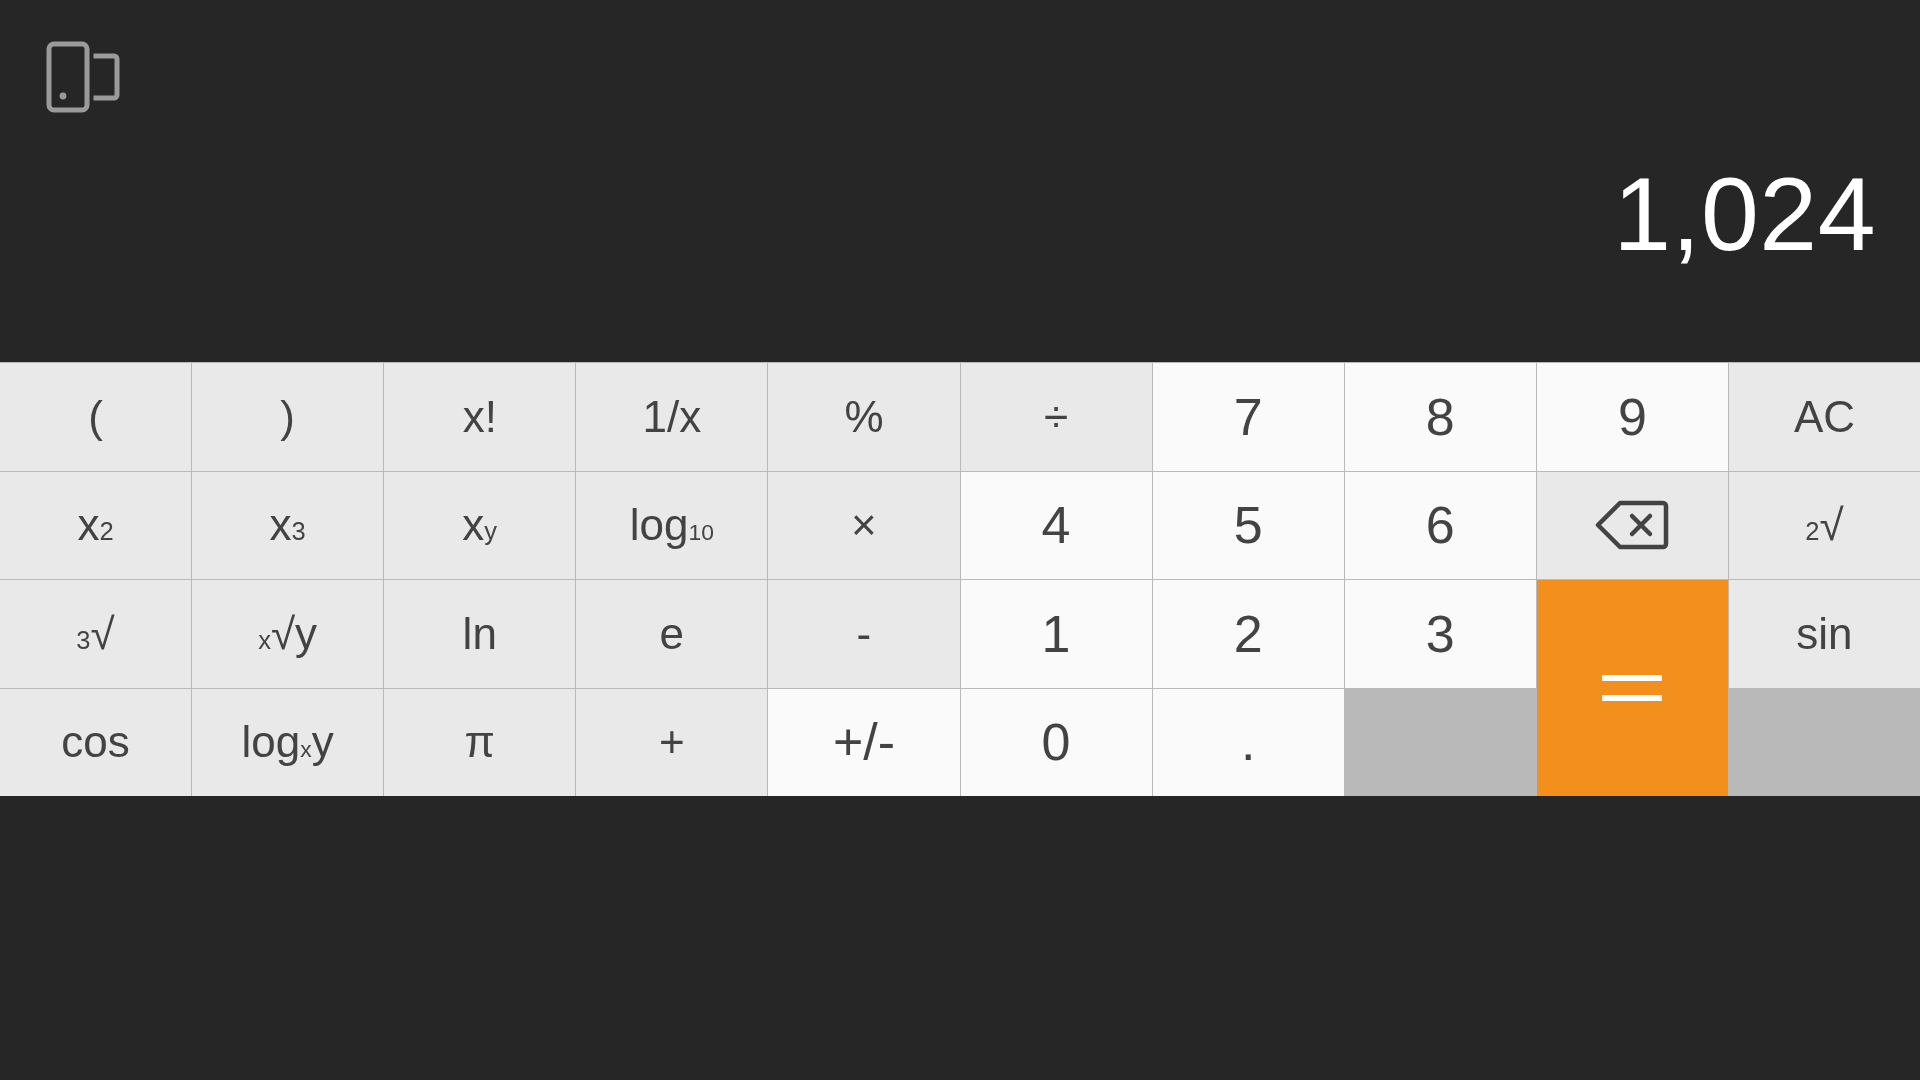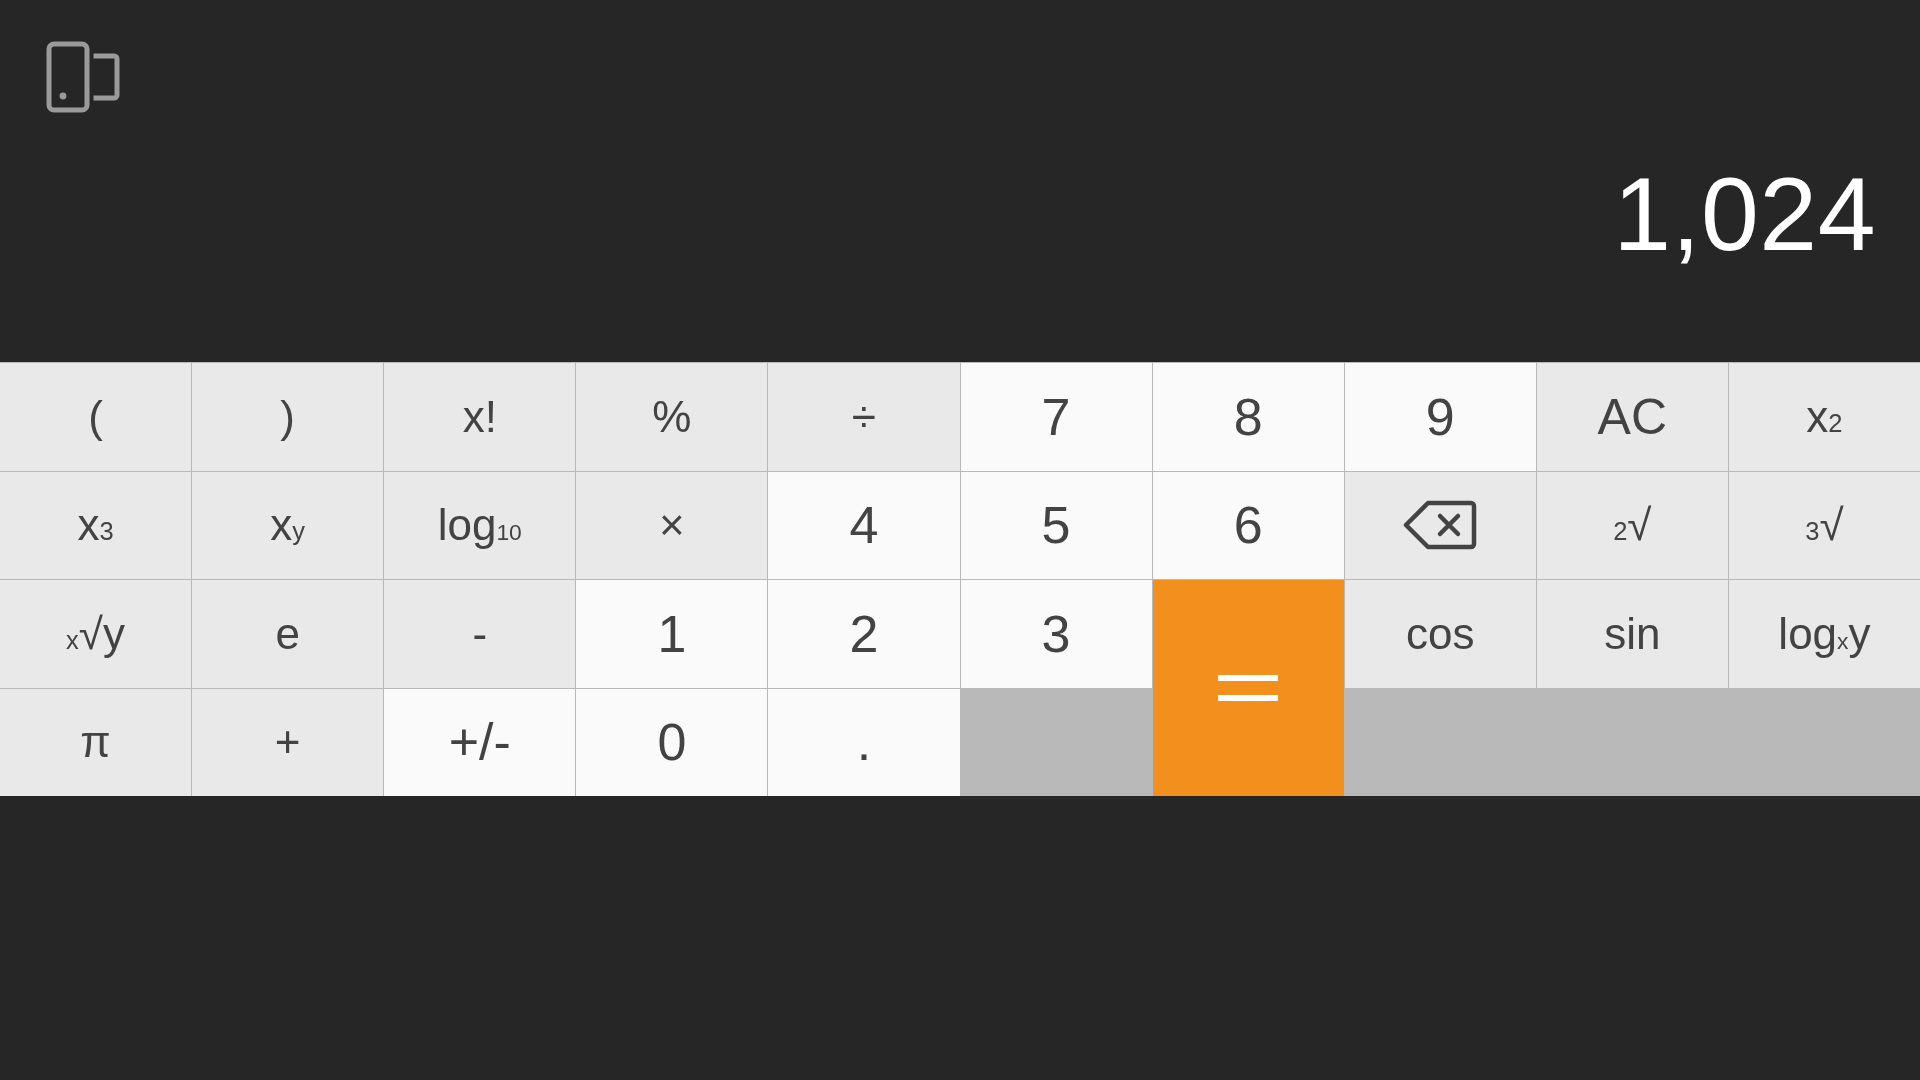--- a/index.html
+++ b/index.html
@@ -70,21 +70,21 @@
     grid-row: span 2;
   }
   .key .lbl {
     display: inline-flex;
     align-items: baseline;
     line-height: 1;
     font-weight: 300;
   }
   .key.num .lbl { font-size: 52px; font-weight: 300; }
   .key.sci .lbl { font-size: 44px; font-weight: 300; }
-  .key.func .lbl { font-size: 50px; font-weight: 300; }
+  .key.func .lbl { font-size: 44px; font-weight: 300; }
 
   sup.sm { font-size: 0.58em; vertical-align: super; line-height: 0; font-weight:300;}
   sub.sm { font-size: 0.52em; vertical-align: sub; line-height: 0; font-weight:300;}
   .pre { font-size: 0.58em; vertical-align: super; line-height:0; font-weight:300;}
 
   .eq-glyph {
     display: block;
     width: 60px;
   }
   .eq-glyph i {
@@ -118,20 +118,23 @@
     <div class="key sci">
         <span class="lbl">(</span>
       </div>
     <div class="key sci">
         <span class="lbl">)</span>
       </div>
     <div class="key sci">
         <span class="lbl">x!</span>
       </div>
     <div class="key sci">
+        <span class="lbl">1/x</span>
+      </div>
+    <div class="key sci">
         <span class="lbl">%</span>
       </div>
     <div class="key sci">
         <span class="lbl">÷</span>
       </div>
     <div class="key num">
         <span class="lbl">7</span>
       </div>
     <div class="key num">
         <span class="lbl">8</span>
@@ -179,20 +182,23 @@
     <div class="key sci">
         <span class="lbl"><span class="pre">2</span>√</span>
       </div>
     <div class="key sci">
         <span class="lbl"><span class="pre">3</span>√</span>
       </div>
     <div class="key sci">
         <span class="lbl"><span class="pre">x</span>√y</span>
       </div>
     <div class="key sci">
+        <span class="lbl">ln</span>
+      </div>
+    <div class="key sci">
         <span class="lbl">e</span>
       </div>
     <div class="key sci">
         <span class="lbl">-</span>
       </div>
     <div class="key num">
         <span class="lbl">1</span>
       </div>
     <div class="key num">
         <span class="lbl">2</span>
@@ -201,24 +207,24 @@
         <span class="lbl">3</span>
       </div>
     <div class="key equals">
       <span class="eq-glyph">
           <i></i>
           <i></i>
         </span>
     </div>
 
     <div class="key sci">
+        <span class="lbl">sin</span>
+      </div>
+    <div class="key sci">
         <span class="lbl">cos</span>
-      </div>
-    <div class="key sci">
-        <span class="lbl">sin</span>
       </div>
     <div class="key sci">
         <span class="lbl">log<sub class="sm">x</sub>y</span>
       </div>
     <div class="key sci">
         <span class="lbl">π</span>
       </div>
     <div class="key sci">
         <span class="lbl">+</span>
       </div>

